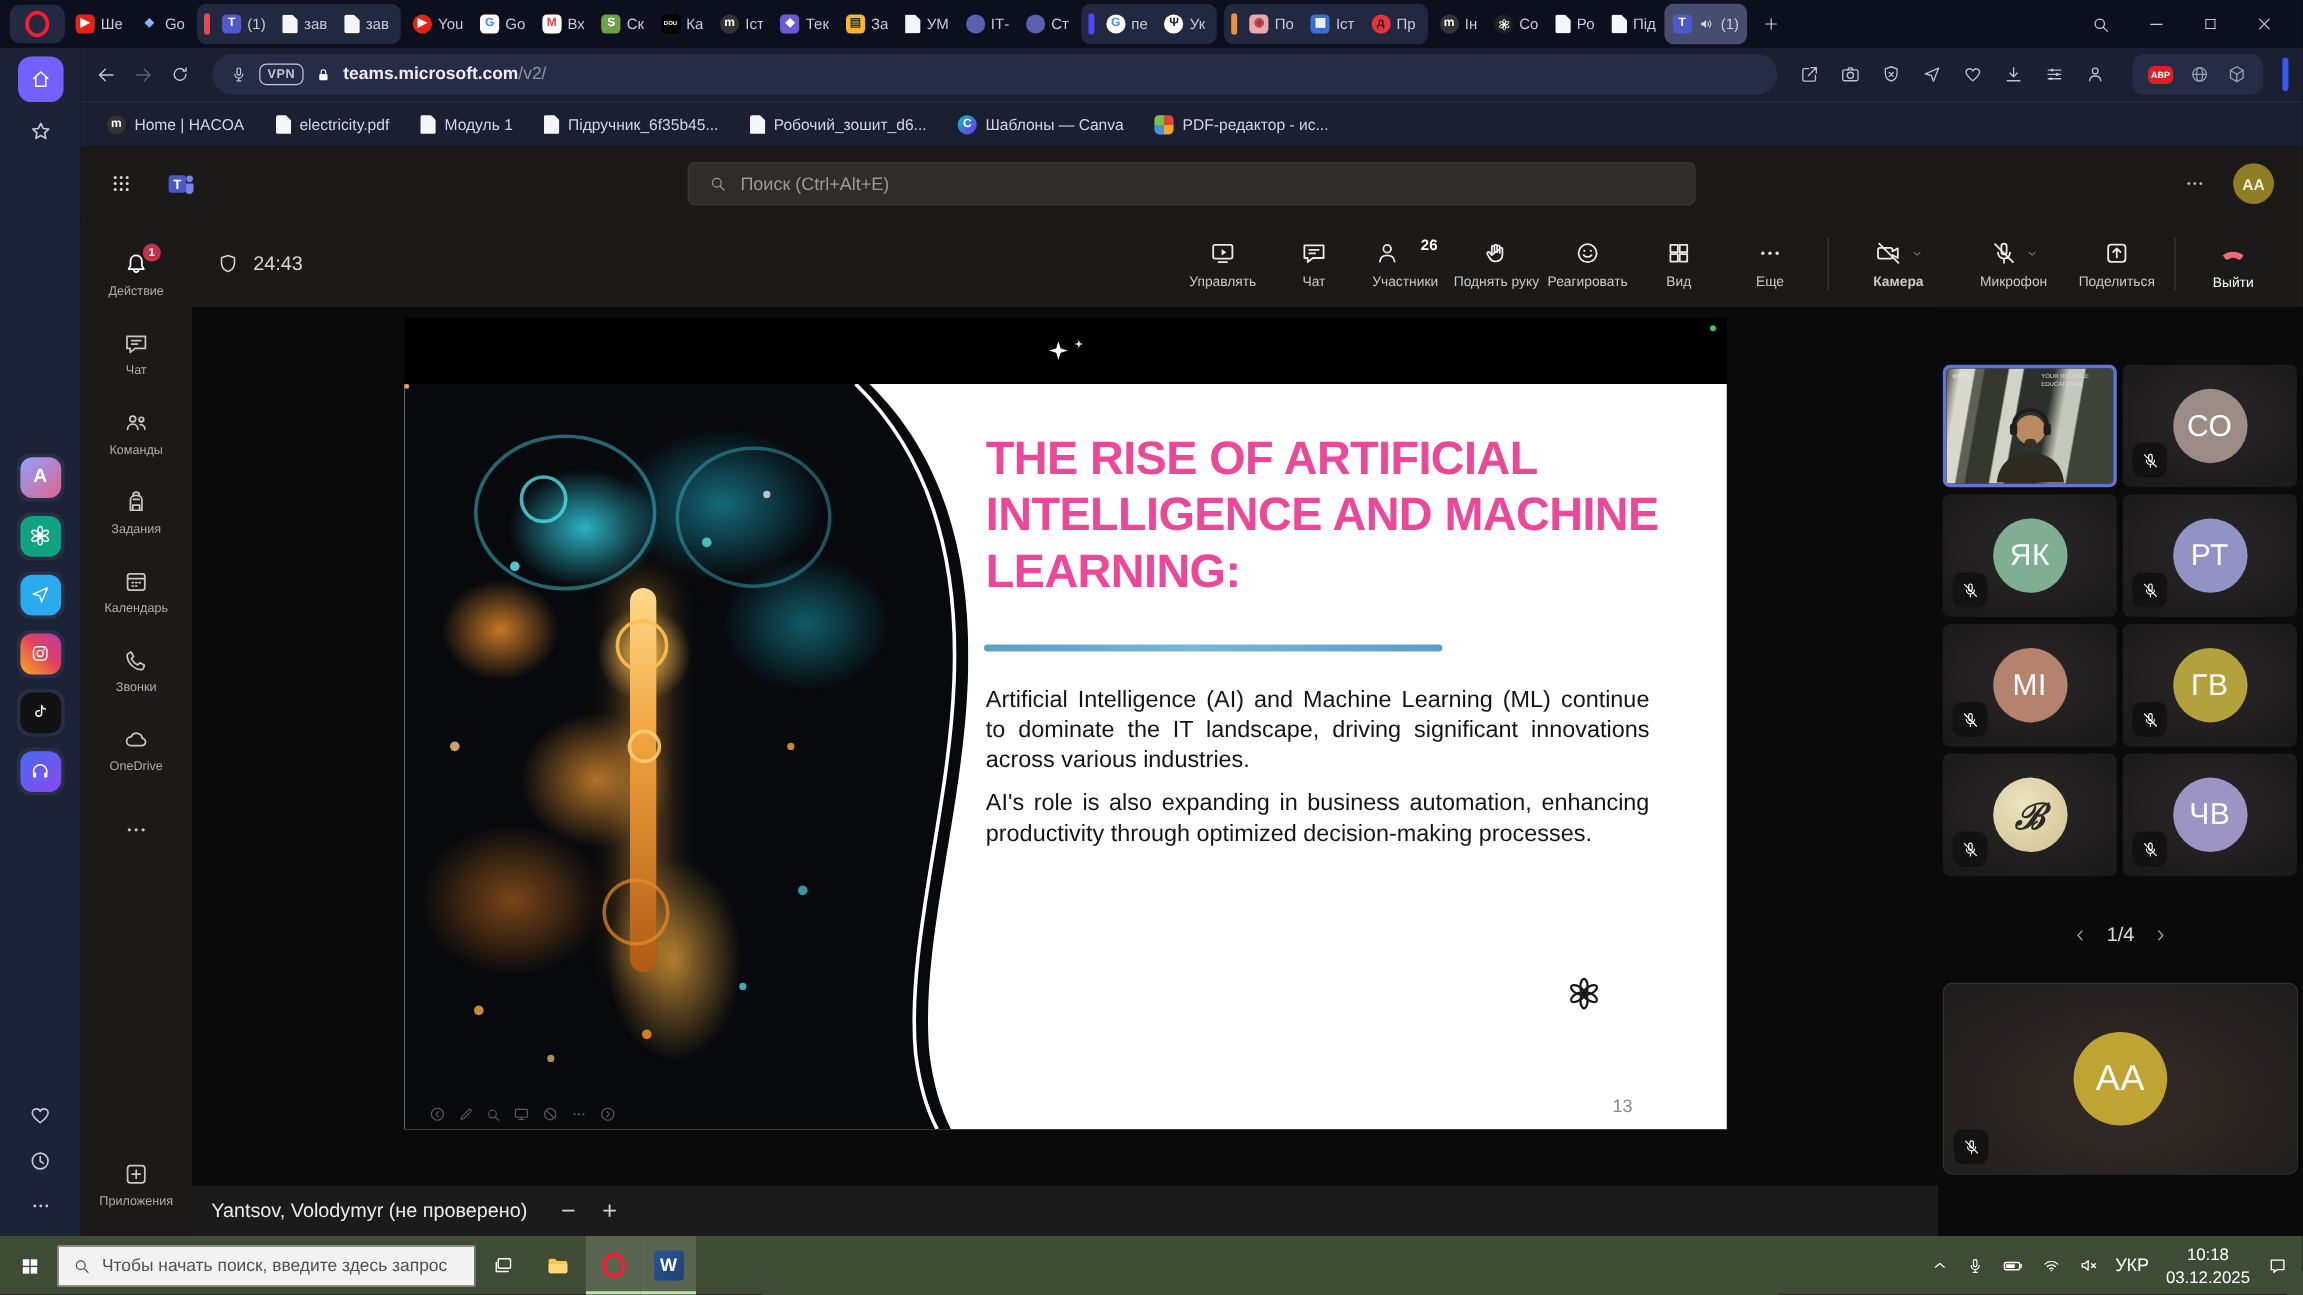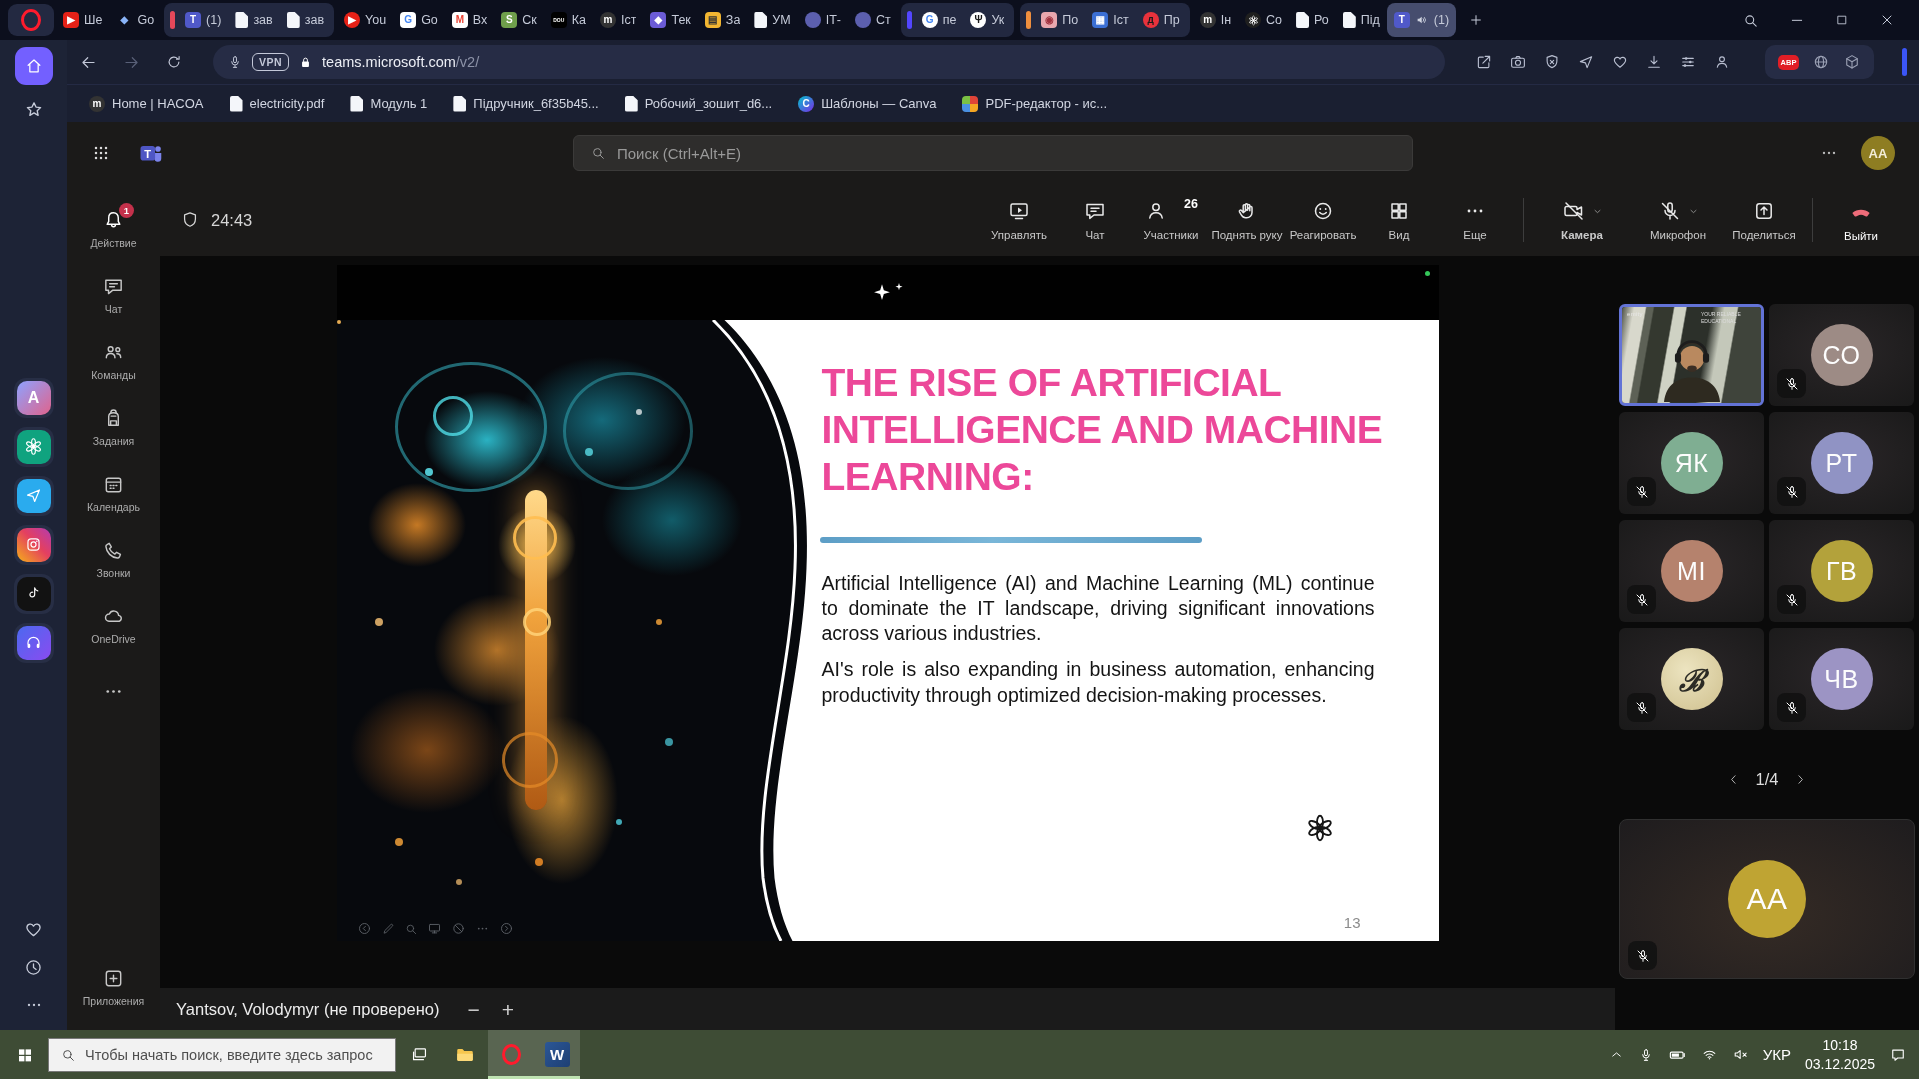--- a/index.html
+++ b/index.html
@@ -16,21 +16,21 @@
   .tgroup{display:flex;align-items:center;background:#222840;border-radius:8px;height:34px;padding:0 3px;margin:0 3px}
   .gpill{width:5px;height:18px;border-radius:3px;margin:0 3px;flex:none}
   .chip{width:16px;height:16px;display:inline-flex;align-items:center;justify-content:center;font-weight:bold;font-size:10px;flex:none;overflow:hidden}
   .chip i{font-style:normal;line-height:1}
   .chip.page{background:#f4f6fa;clip-path:polygon(0 0,62% 0,100% 30%,100% 100%,0 100%);border-radius:2px;width:13px;height:16px}
   .tlabel{overflow:hidden;max-width:30px}
   .newtab{margin:0 10px;color:#c6cbd9}
   .winctl{display:flex;align-items:center;gap:30px;margin-left:auto;padding-right:16px;color:#c6cbd9}
 
   
-  .addr-row{height:44px;background:#1a1f31;display:flex;align-items:center;padding:0 12px;gap:24px;color:#c3c8d8}
+  .addr-row{height:44px;background:#1a1f31;display:flex;align-items:center;padding:0 12px;gap:12px;color:#c3c8d8}
   .navi{color:#c3c8d8}.navi.dim{color:#596078}
   .urlpill{flex:1;height:34px;background:#262c45;border-radius:17px;display:flex;align-items:center;padding:0 14px;gap:9px;margin:0 6px}
   .vpn{border:1.5px solid #c3c8d8;border-radius:6px;font-size:10.5px;font-weight:bold;padding:2px 6px;letter-spacing:.5px}
   .url{font-size:14.5px;color:#eceef5}.url .path{color:#8d93a8}
   .addr-actions{display:flex;gap:16px;align-items:center;color:#b9bfd1}
   .extbox{display:flex;gap:13px;align-items:center;background:#262c45;border-radius:10px;height:34px;padding:0 13px;margin-left:10px;color:#9aa0b4}
   .abp{background:#e01e26;color:#fff;font-size:7.5px;font-weight:bold;border-radius:5px;width:21px;height:15px;display:flex;align-items:center;justify-content:center}
   .bluepill{width:5px;height:28px;background:#3b55f6;border-radius:3px;margin-left:4px}
   .bm-row{height:38px;background:#1a1f31;display:flex;align-items:center;gap:26px;padding:0 22px;font-size:13px;color:#d2d6e2;border-top:1px solid #242a44}
   .bm{display:flex;align-items:center;gap:7px;white-space:nowrap}
@@ -459,21 +459,21 @@
                 <path d="M7 11.5a5 5 0 0010 0M12 17.5v2.5M9.5 20h5"></path>
               </svg>
             </span>
           <span class="vpn">VPN</span>
           <span style="color:#fff">
               <svg viewBox="0 0 24 24" width="15" height="15" fill="none" stroke="currentColor" stroke-width="1.5" stroke-linecap="round" stroke-linejoin="round">
                 <rect x="6.5" y="10.5" width="11" height="8.5" rx="1.5" fill="currentColor" stroke="none"></rect>
                 <path d="M9 10.5V8a3 3 0 016 0v2.5"></path>
               </svg>
             </span>
-          <span class="url"><b style="font-weight:normal">teams.microsoft.com</b><span class="path">/v2/</span></span>
+          <span class="url"><b style="font-weight:bold">teams.microsoft.com</b><span class="path">/v2/</span></span>
         </div>
         <div class="addr-actions">
           <span>
               <svg viewBox="0 0 24 24" width="18" height="18" fill="none" stroke="currentColor" stroke-width="1.5" stroke-linecap="round" stroke-linejoin="round">
                 <path d="M11 5.5H6A1.5 1.5 0 004.5 7v11A1.5 1.5 0 006 19.5h11a1.5 1.5 0 001.5-1.5v-5"></path>
                 <path d="M13.5 4.5h6v6M19 5l-8.5 8.5"></path>
               </svg>
             </span>
           <span>
               <svg viewBox="0 0 24 24" width="18" height="18" fill="none" stroke="currentColor" stroke-width="1.5" stroke-linecap="round" stroke-linejoin="round">

